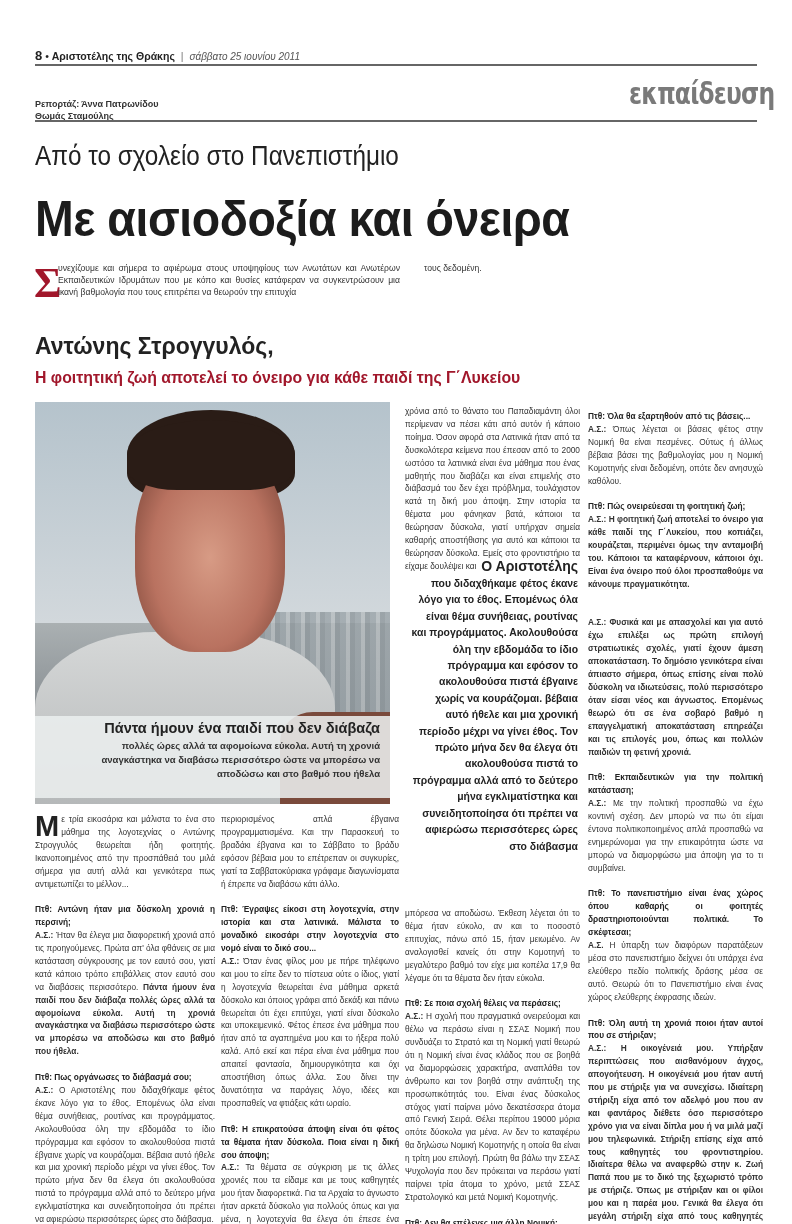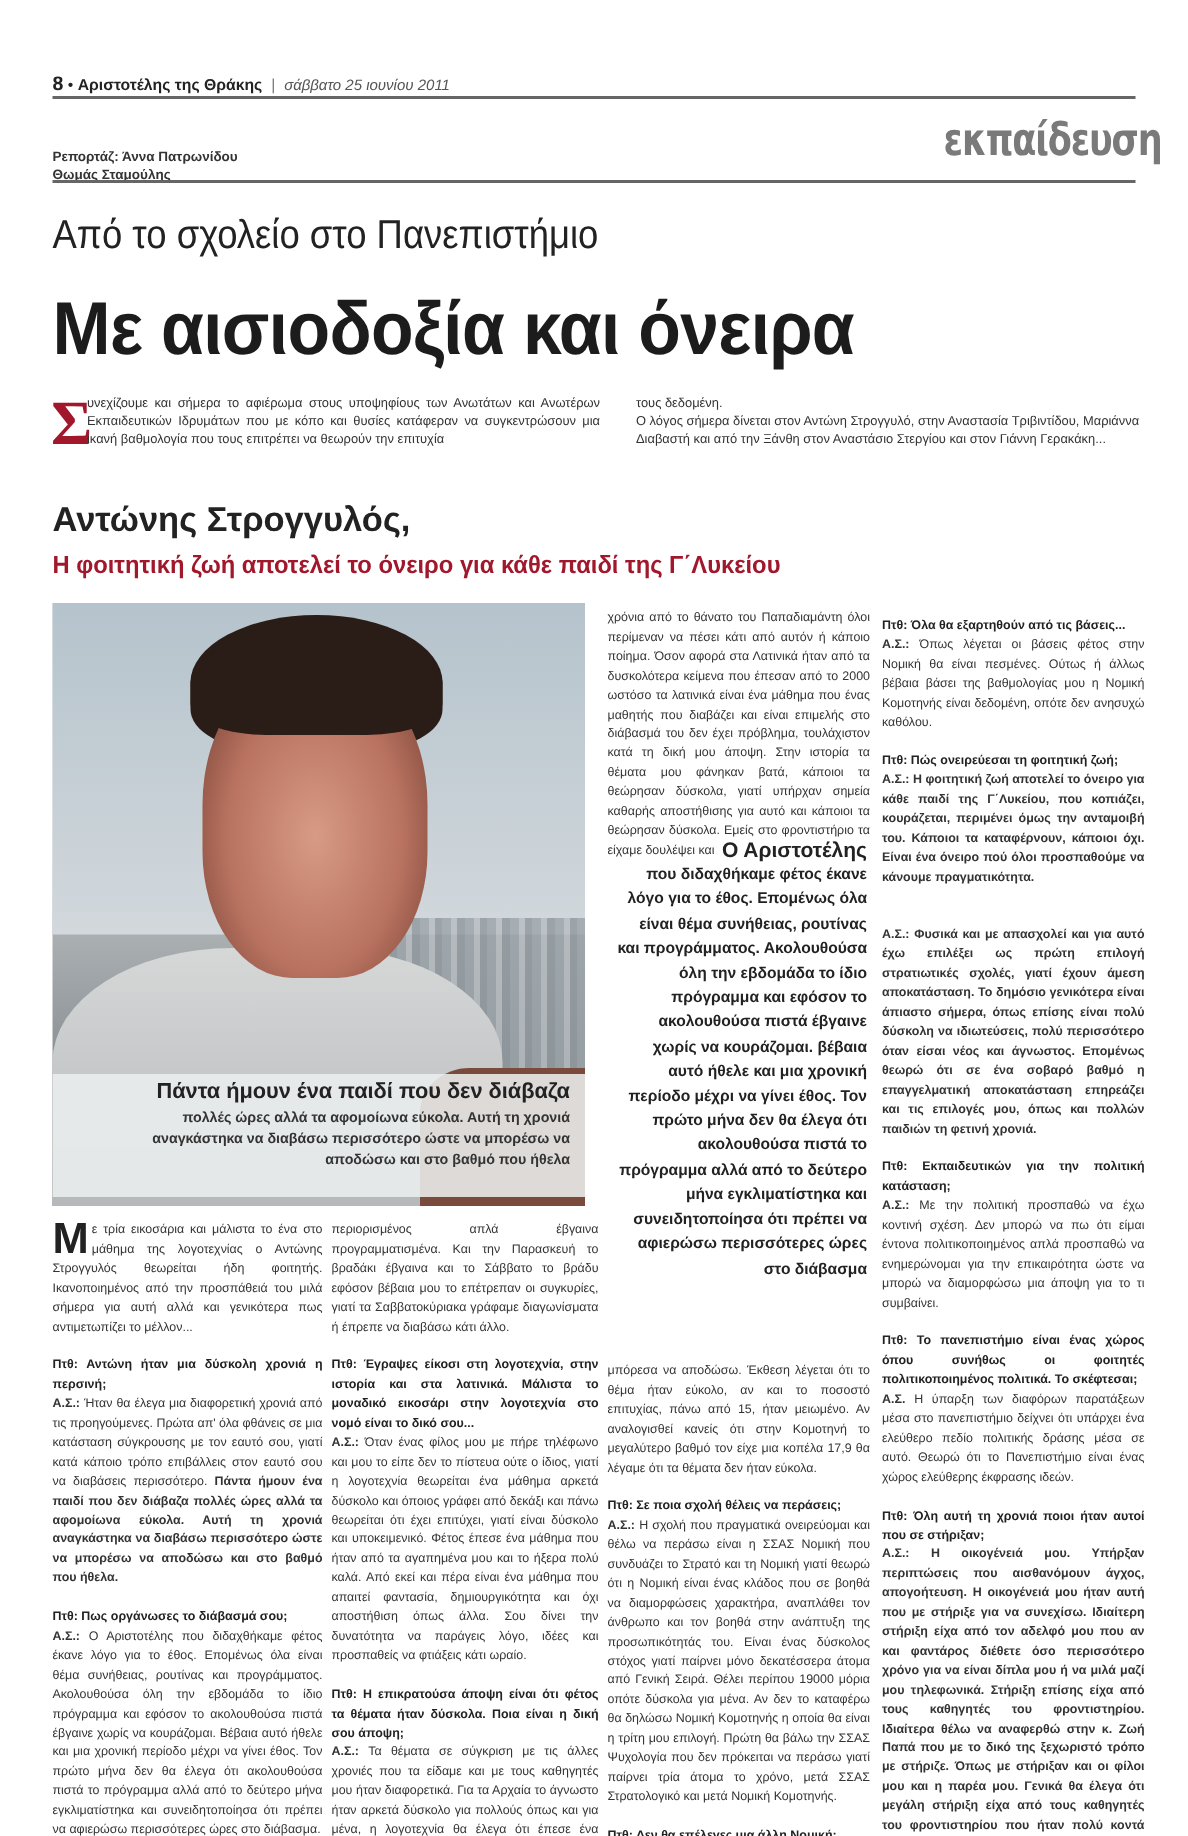--- a/index.html
+++ b/index.html
@@ -64,21 +64,20 @@
 </div>
 <div class="abs rule" style="left:35px;top:120px;width:722px;"></div>
 
 <div class="abs kicker">Από το σχολείο στο Πανεπιστήμιο</div>
 <div class="abs headline">Με αισιοδοξία και όνειρα</div>
 
 <div class="abs dropcap-s">Σ</div>
 <div class="abs intro intro-left">υνεχίζουμε και σήμερα το αφιέρωμα στους υποψηφίους των Ανωτάτων και Ανωτέρων Εκπαιδευτικών Ιδρυμάτων που με κόπο και θυσίες κατάφεραν να συγκεντρώσουν μια ικανή βαθμολογία που τους επιτρέπει να θεωρούν την επιτυχία</div>
 <div class="abs intro intro-right">
   <div>τους δεδομένη.</div>
-  <div>Ο λόγος σήμερα δίνεται στον Αντώνη Στρογγυλό, στην Αναστασία Τριβιντίδου, Μαριάννα Διαβαστή και από την Ξάνθη στον Αναστάσιο Στεργίου και στον Γιάννη Γερακάκη...</div>
 </div>
 
 <div class="abs name">Αντώνης Στρογγυλός,</div>
 <div class="abs subhead">Η φοιτητική ζωή αποτελεί το όνειρο για κάθε παιδί της Γ΄Λυκείου</div>
 
 <div class="abs photo">
   <div class="sky"></div>
   <div class="city"></div>
   <div class="shirt"></div>
   <div class="hair"></div>
@@ -158,21 +157,21 @@
     <br>
     <span class="a-lbl">Α.Σ.:</span>
     <span class="a-lbl">Φυσικά και με απασχολεί και για αυτό έχω επιλέξει ως πρώτη επιλογή στρατιωτικές σχολές, γιατί έχουν άμεση αποκατάσταση. Το δημόσιο γενικότερα είναι άπιαστο σήμερα, όπως επίσης είναι πολύ δύσκολη να ιδιωτεύσεις, πολύ περισσότερο όταν είσαι νέος και άγνωστος. Επομένως θεωρώ ότι σε ένα σοβαρό βαθμό η επαγγελματική αποκατάσταση επηρεάζει και τις επιλογές μου, όπως και πολλών παιδιών τη φετινή χρονιά.</span>
   </p>
   <p>
     <span class="q">Πτθ: Εκπαιδευτικών για την πολιτική κατάσταση;</span><br>
     <span class="a-lbl">Α.Σ.:</span>
     <span>Με την πολιτική προσπαθώ να έχω κοντινή σχέση. Δεν μπορώ να πω ότι είμαι έντονα πολιτικοποιημένος απλά προσπαθώ να ενημερώνομαι για την επικαιρότητα ώστε να μπορώ να διαμορφώσω μια άποψη για το τι συμβαίνει.</span>
   </p>
   <p>
-    <span class="q">Πτθ: Το πανεπιστήμιο είναι ένας χώρος όπου συνήθως οι φοιτητές πολιτικοποιημένος πολιτικά. Το σκέφτεσαι;</span><br>
+    <span class="q">Πτθ: Το πανεπιστήμιο είναι ένας χώρος όπου καθαρής οι φοιτητές δραστηριοποιούνται πολιτικά. Το σκέφτεσαι;</span><br>
     <span class="a-lbl">Α.Σ.</span>
     <span>Η ύπαρξη των διαφόρων παρατάξεων μέσα στο πανεπιστήμιο δείχνει ότι υπάρχει ένα ελεύθερο πεδίο πολιτικής δράσης μέσα σε αυτό. Θεωρώ ότι το Πανεπιστήμιο είναι ένας χώρος ελεύθερης έκφρασης ιδεών.</span>
   </p>
   <p>
     <span class="q">Πτθ: Όλη αυτή τη χρονιά ποιοι ήταν αυτοί που σε στήριξαν;</span><br>
     <span class="a-lbl">Α.Σ.:</span>
     <span class="a-lbl">Η οικογένειά μου. Υπήρξαν περιπτώσεις που αισθανόμουν άγχος, απογοήτευση. Η οικογένειά μου ήταν αυτή που με στήριξε για να συνεχίσω. Ιδιαίτερη στήριξη είχα από τον αδελφό μου που αν και φαντάρος διέθετε όσο περισσότερο χρόνο για να είναι δίπλα μου ή να μιλά μαζί μου τηλεφωνικά. Στήριξη επίσης είχα από τους καθηγητές του φροντιστηρίου. Ιδιαίτερα θέλω να αναφερθώ στην κ. Ζωή Παπά που με το δικό της ξεχωριστό τρόπο με στήριζε. Όπως με στήριξαν και οι φίλοι μου και η παρέα μου. Γενικά θα έλεγα ότι μεγάλη στήριξη είχα από τους καθηγητές του φροντιστηρίου που ήταν πολύ κοντά μας και ήταν αυτοί που με βοήθησαν προσωπικά για να πετύχω αυτό το αποτέλεσμα.</span>
   </p>
 
 </div>

